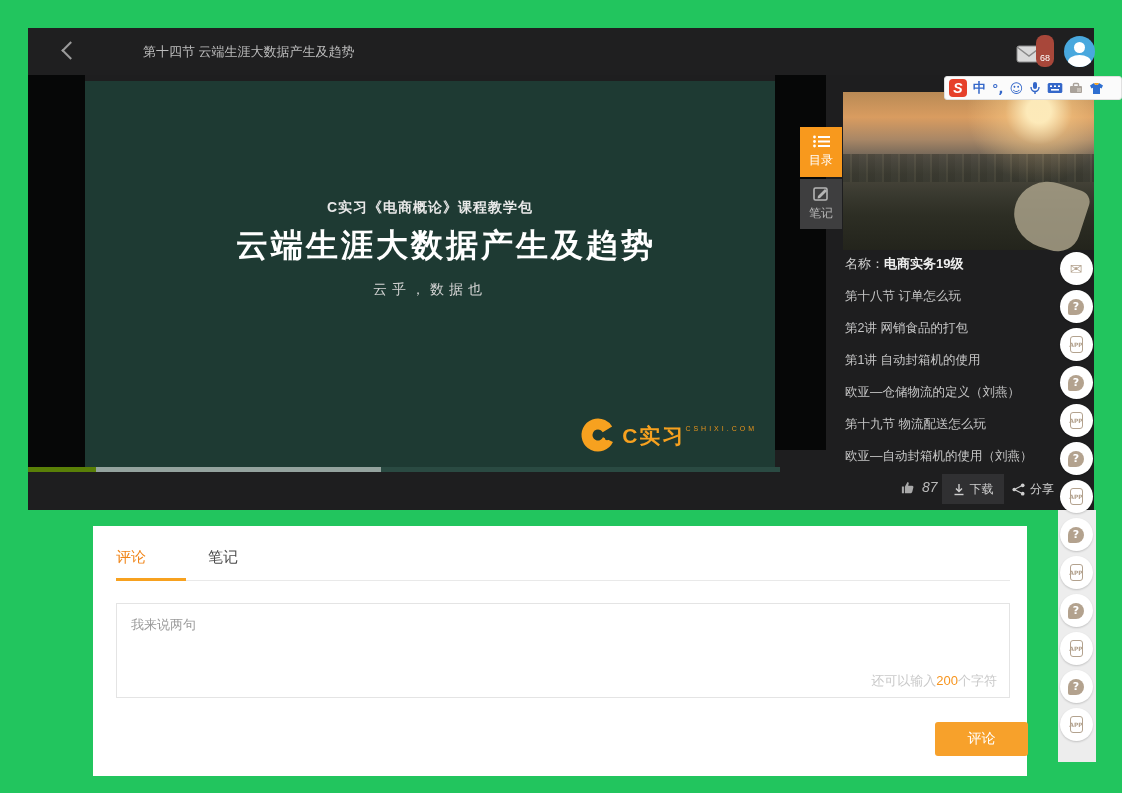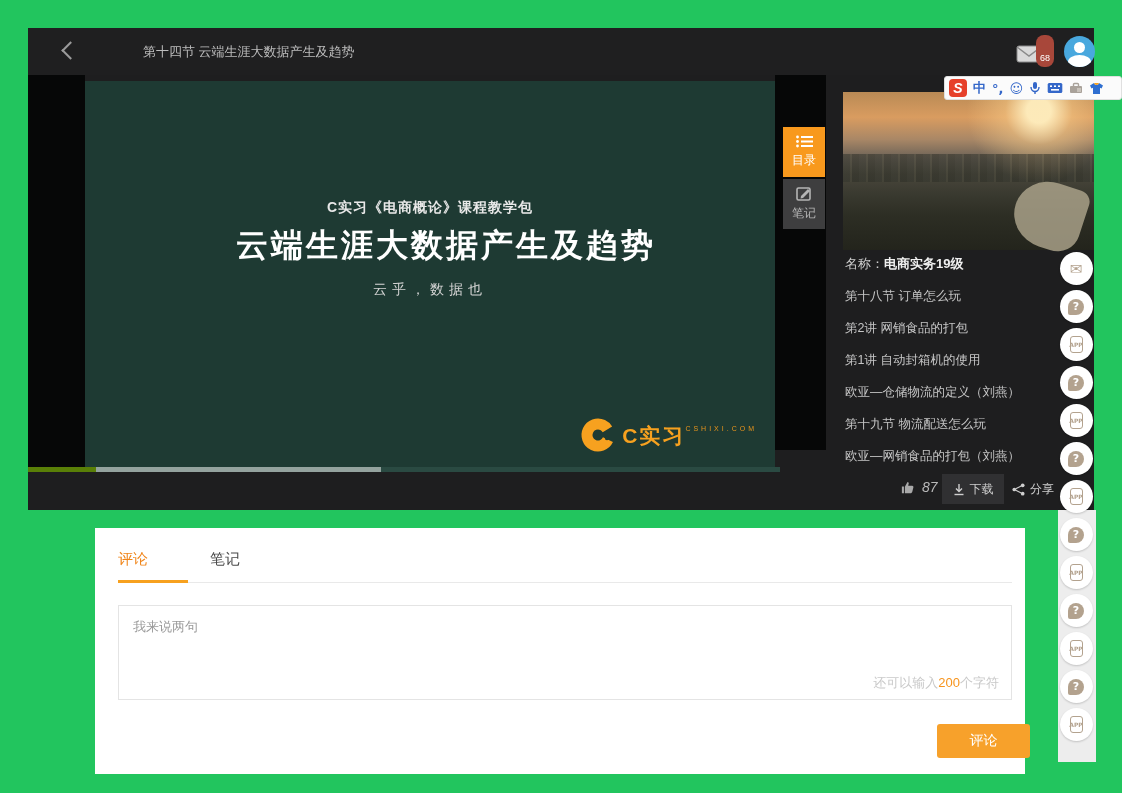--- a/index.html
+++ b/index.html
@@ -44,21 +44,21 @@
   .slide-logo { position:absolute; right:18px; bottom:14px; display:flex; align-items:center; gap:6px; }
   .logo-texts { display:flex; flex-direction:row; }
   .logo-name { color:#f7a11f; font-size:21px; font-weight:bold; letter-spacing:2px; line-height:21px; }
   .logo-domain { color:#e8941c; font-size:7px; letter-spacing:3px; }
 
   .progress { position:absolute; left:0; top:392px; width:752px; height:5px; background:#2a4a42; cursor:pointer; }
   .prog-buffered { position:absolute; left:0; top:0; height:5px; background:#94a39e; }
   .prog-played { position:absolute; left:0; top:0; height:5px; background:#597f07; }
 
   
-  .vtabs { position:absolute; left:755px; top:52px; width:58px; }
+  .vtabs { position:absolute; left:772px; top:52px; width:58px; }
   .vtab { width:42px; height:50px; display:flex; flex-direction:column; align-items:center;
     justify-content:center; gap:4px; cursor:pointer; }
   .vtab.active { background:#f8991d; }
   .vtab.idle { background:#3e3e3f; margin-top:2px; }
   .vtab span { font-size:12px; color:#fff; }
   .vtab.idle span { color:#b5b5b5; }
 
   
   .thumb { position:absolute; left:815px; top:17px; width:251px; height:158px; cursor:pointer;
     background:
@@ -74,21 +74,21 @@
 
   
   .likes { position:absolute; left:872px; top:404px; display:flex; align-items:center; gap:7px; cursor:pointer; }
   .likes i { font-style:italic; color:#b9b9b9; font-size:14px; }
   .dl-btn { position:absolute; left:914px; top:399px; width:62px; height:30px; background:#303032;
     display:flex; align-items:center; justify-content:center; gap:5px; color:#d0d0d0; font-size:12px; cursor:pointer; }
   .share-btn { position:absolute; left:984px; top:399px; height:30px; display:flex; align-items:center;
     gap:5px; color:#d0d0d0; font-size:12px; cursor:pointer; }
 
   
-  .card { position:absolute; left:90px; top:523px; width:940px; height:256px; background:#fff; border:5px solid #22c55e; }
+  .card { position:absolute; left:90px; top:523px; width:940px; height:256px; background:#fff; border:3px solid #22c55e; }
   .ctab-comment { position:absolute; left:23px; top:22px; font-size:15px; color:#f08519; cursor:pointer; }
   .ctab-note { position:absolute; left:115px; top:22px; font-size:15px; color:#4a4a4a; cursor:pointer; }
   .ctab-line { position:absolute; left:23px; top:54px; width:894px; height:1px; background:#e9e9e9; }
   .ctab-underline { position:absolute; left:23px; top:52px; width:70px; height:3px; background:#f7a11f; }
   .cbox { position:absolute; left:23px; top:77px; width:894px; height:95px; border:1px solid #e4e4e4; }
   .cbox textarea { width:100%; height:62px; border:none; outline:none; resize:none; padding:12px 14px;
     font-size:13px; color:#333; font-family:"Liberation Sans",sans-serif; }
   .cbox textarea::placeholder { color:#9a9a9a; }
   .counter { position:absolute; right:12px; bottom:7px; font-size:13px; color:#c9c9c9; }
   .counter b { color:#f7941d; font-weight:normal; }
@@ -210,21 +210,21 @@
 
     <div class="thumb"></div>
     <div class="pl-name">
       <span>名称：</span><b>电商实务19级</b>
     </div>
     <div class="pl-item" style="top:213px">第十八节 订单怎么玩</div>
     <div class="pl-item" style="top:245px">第2讲 网销食品的打包</div>
     <div class="pl-item" style="top:277px">第1讲 自动封箱机的使用</div>
     <div class="pl-item" style="top:309px">欧亚—仓储物流的定义（刘燕）</div>
     <div class="pl-item" style="top:341px">第十九节 物流配送怎么玩</div>
-    <div class="pl-item" style="top:373px">欧亚—网销食品的打包（刘燕）</div>
+    <div class="pl-item" style="top:373px">欧亚—自动封箱机的使用（刘燕）</div>
 
     <div class="likes">
       <svg width="15" height="15" viewBox="0 0 16 16" fill="#a9a9a9">
         <path d="M2 7h2.2v7H2zM5.2 14V7.2l2.8-5c.9 0 1.5.8 1.3 1.6L8.7 6H13c.9 0 1.5.8 1.3 1.7l-1.2 4.7c-.2.9-1 1.6-2 1.6z"></path>
       </svg>
       <i>87</i>
     </div>
     <div class="dl-btn">
       <svg width="12" height="13" viewBox="0 0 12 13" stroke="#cfcfcf" fill="none" stroke-width="1.4">
         <line x1="6" y1="1" x2="6" y2="8"></line>

